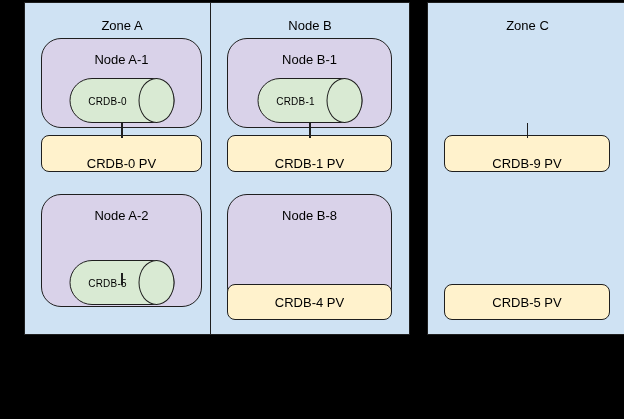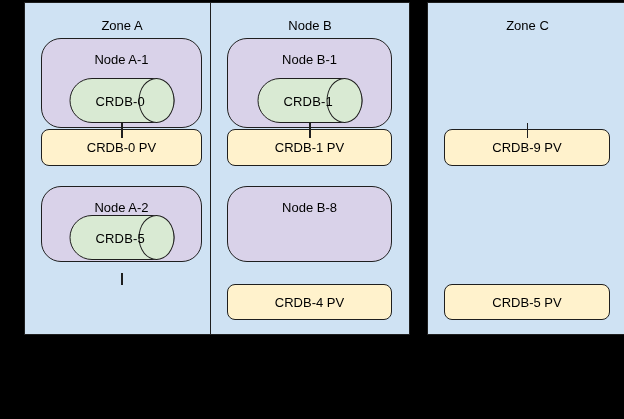--- a/index.html
+++ b/index.html
@@ -26,21 +26,21 @@
     text-align:center; font-size:13px; color:#000;
   }
 
   .nodebox {
     position:absolute; left:16px; right:17px;
     background:#d9d2e9;
     border:1.5px solid #1f1f1f;
     border-radius:20px;
   }
   .node-1 { top:35px; height:90px; }
-  .node-2 { top:183px; height:76px; }
+  .node-2 { top:191px; height:113px; }
 
   .node-title {
     position:absolute; top:13px; left:0; right:0;
     text-align:center; font-size:13px; color:#000;
   }
 
   .cylinder {
     position:absolute; left:50%; transform:translateX(-50%);
     width:105px; height:45px;
     background:#d9ead3;
@@ -52,40 +52,40 @@
   .cyl-cap {
     position:absolute; right:-1.5px; top:-1.5px;
     width:36px; height:45px;
     background:#d9ead3;
     border:1.5px solid #1f1f1f;
     border-radius:50%;
   }
   .cyl-label {
     position:absolute; left:0; right:28px; top:50%;
     transform:translateY(-50%);
-    text-align:right; font-size:13px; color:#000;
+    text-align:center; font-size:10px; color:#000;
     letter-spacing:0.2px;
   }
 
   .connector {
     position:absolute; left:calc(50% - 0.75px); width:1.5px;
     background:#1f1f1f; z-index:3;
   }
   .conn-1 { top:120px; height:15px; }
   .conn-2 { top:270px; height:12px; }
 
   .pvbox {
     position:absolute; left:16px; right:17px;
     background:#fff2cc;
     border:1.5px solid #1f1f1f;
     border-radius:8px;
     display:flex; align-items:center; justify-content:center;
     font-size:13px; color:#000;
   }
-  .pv-1 { top:126px; height:37px; }
+  .pv-1 { top:132px; height:37px;align-items:flex-end; }
   .pv-2 { top:281px; height:36px; }
 </style>
 </head>
 <body>
 
 <div class="canvas">
 
   <div class="zone zone-a">
     <div class="zone-title">Zone A</div>
 

